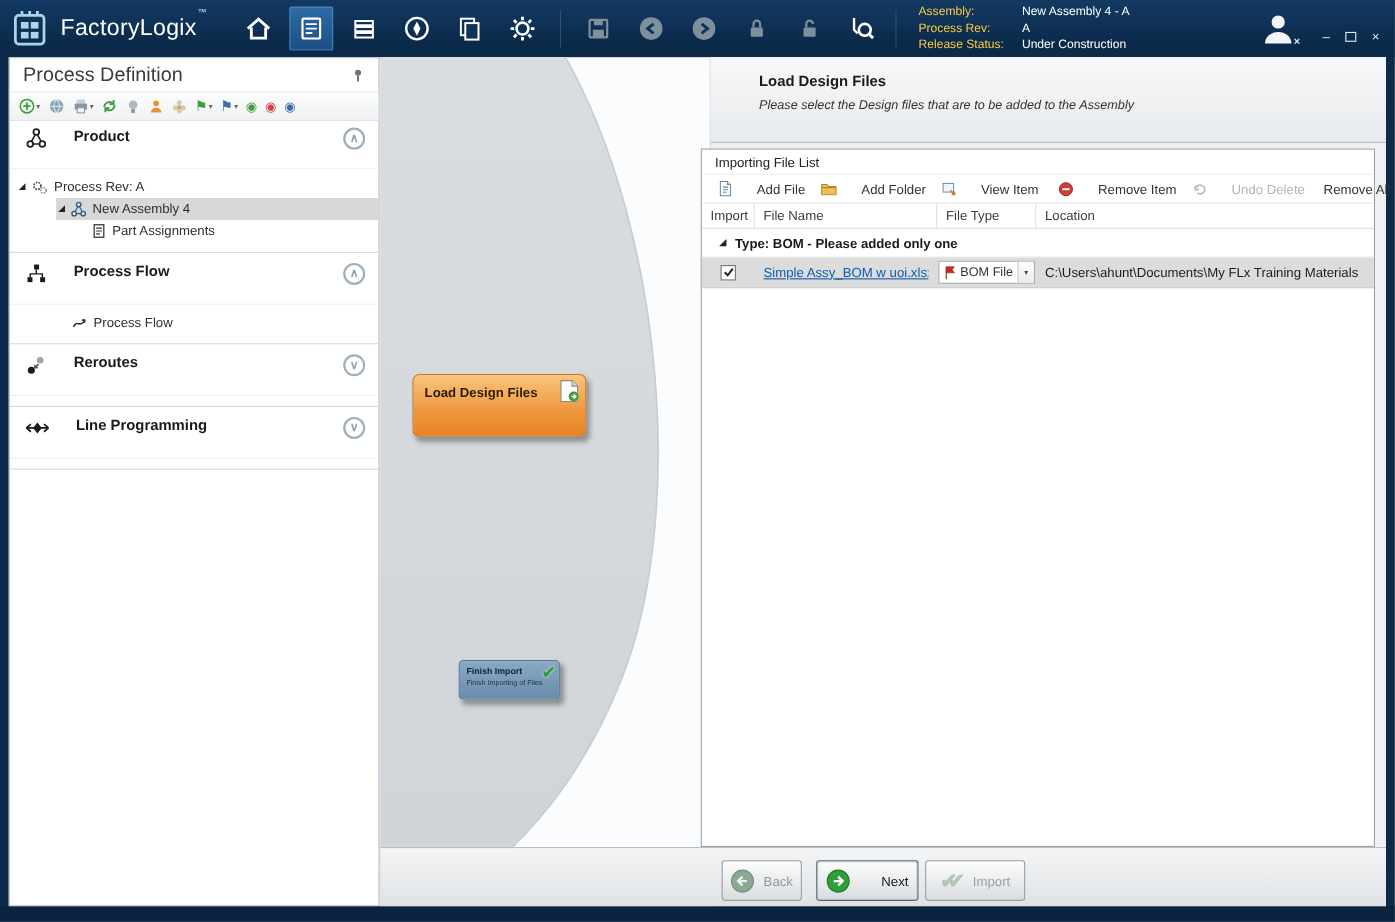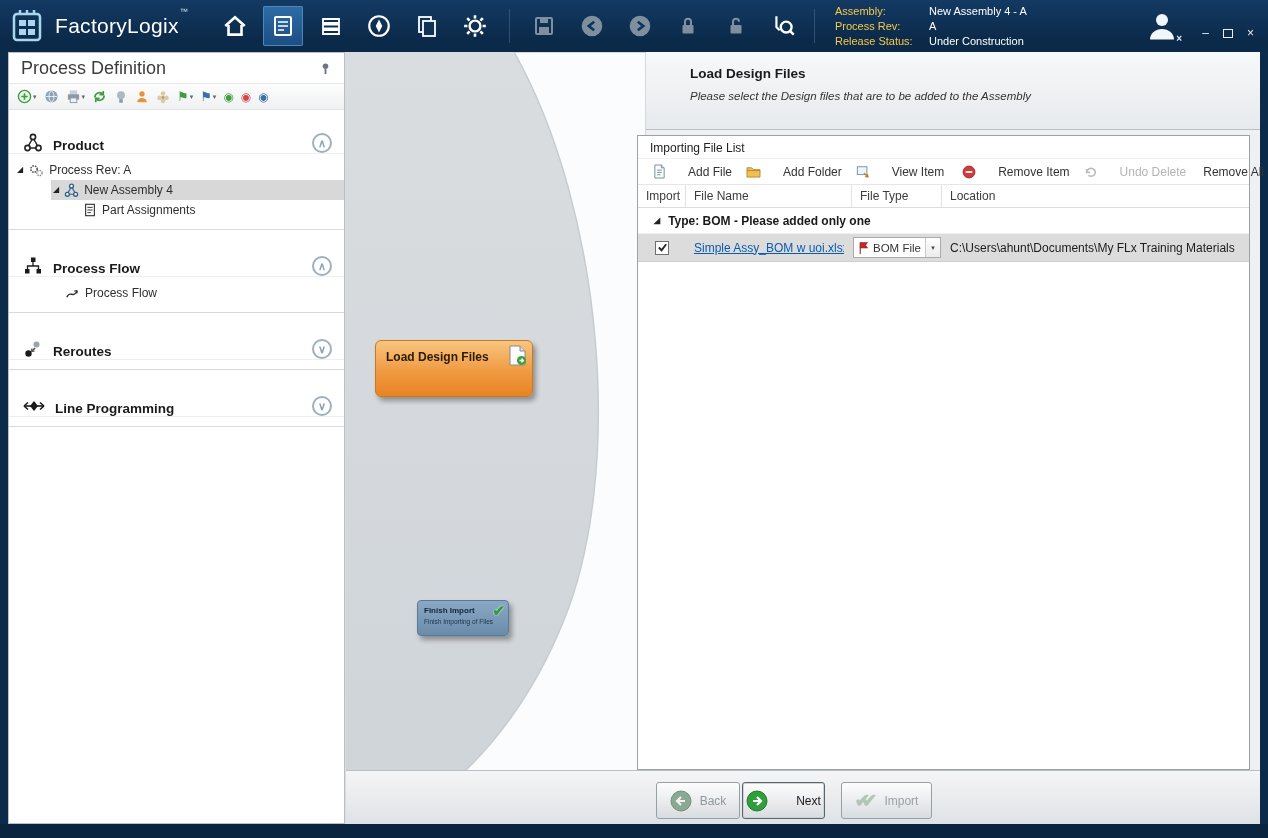--- a/index.html
+++ b/index.html
@@ -34,21 +34,21 @@
   .left-panel{position:absolute;left:0;top:0;width:337px;height:772px;background:#fff;border:1px solid #b9bfc5;}
   .lp-header{height:30px;display:flex;align-items:center;padding:0 12px;}
   .lp-title{font-size:18px;color:#3c3c3c;flex:1;}
   .lp-toolbar{height:27px;display:flex;align-items:center;gap:7px;padding:0 8px;
               background:linear-gradient(180deg,#fdfdfd,#eff1f2);border-top:1px solid #e6e8ea;border-bottom:1px solid #e0e3e5;}
   .pt-btn{display:flex;align-items:center;gap:1px;}
   .dd{font-size:7px;color:#666;}
   .glyph-flag{font-size:13px;line-height:13px;}
   .glyph-circle{font-size:12px;line-height:12px;}
   .tree{padding-top:6px;}
-  .tree-sec{display:flex;align-items:flex-end;gap:10px;height:38px;padding-left:14px;border-bottom:1px solid #efefef;}
+  .tree-sec{display:flex;align-items:flex-start;gap:24px;height:38px;padding-left:14px;border-bottom:1px solid #efefef;}
   .sec-label{font-size:13.5px;font-weight:bold;color:#1a1a1a;flex:0 0 auto;}
   .circle-btn{margin-left:auto;margin-right:12px;width:20px;height:20px;border:2px solid #9db0bf;border-radius:50%;
               display:flex;align-items:center;justify-content:center;color:#8da2b3;font-size:11px;font-weight:bold;line-height:1;}
   .tree-row{height:20px;display:flex;align-items:center;font-size:12px;color:#2e2e2e;gap:5px;}
   .tree-row.selected{background:#d8d8d8;margin-left:42px;padding-left:2px;}
   .expander{font-size:8px;color:#222;line-height:1;}
   .tree-div{height:1px;background:#d6dadd;margin:9px 0;}
   .lp-sp{height:6px;}
 
   
@@ -101,22 +101,22 @@
          padding-left:4px;width:88px;}
   .combo-dd{margin-left:auto;width:15px;height:19px;border-left:1px solid #c9c9c9;display:flex;align-items:center;justify-content:center;
             font-size:7px;color:#444;background:linear-gradient(180deg,#fefefe,#ececec);}
   .loc-text{color:#1c1c1c;white-space:nowrap;overflow:hidden;}
 
   
   .ws-footer{position:absolute;left:0;top:718px;width:914px;height:54px;
              background:linear-gradient(180deg,#f4f5f6,#dfe2e5);border-top:1px solid #b8bec4;}
   .btn{position:absolute;top:11px;height:37px;display:flex;align-items:center;justify-content:center;gap:8px;
        background:linear-gradient(180deg,#fdfdfd,#e9ebed 55%,#d9dcdf);border:1px solid #98a0a7;border-radius:3px;font-size:12px;}
-  .btn-back{left:310px;width:84px;color:#8f979e;}
-  .btn-next{left:396px;width:83px;color:#1a1a1a;border:1px solid #5d656c;box-shadow:inset 0 0 0 1px #ccd3d8;gap:28px;}
+  .btn-back{left:310px;width:73px;color:#8f979e;}
+  .btn-next{left:396px;width:93px;color:#1a1a1a;border:1px solid #5d656c;box-shadow:inset 0 0 0 1px #ccd3d8;gap:28px;}
   .btn-import{left:495px;width:91px;color:#9aa1a8;}
   .import-checks{color:#b2c6b7;font-size:19px;letter-spacing:-9px;margin-right:8px;font-weight:bold;}
 </style>
 </head>
 <body>
 
 <div class="topbar">
   <div class="brand">
     <svg width="34" height="34" viewBox="0 0 34 34">
       <rect x="2" y="5" width="26" height="26" rx="3" fill="none" stroke="#a9d6ec" stroke-width="2.5"></rect>

